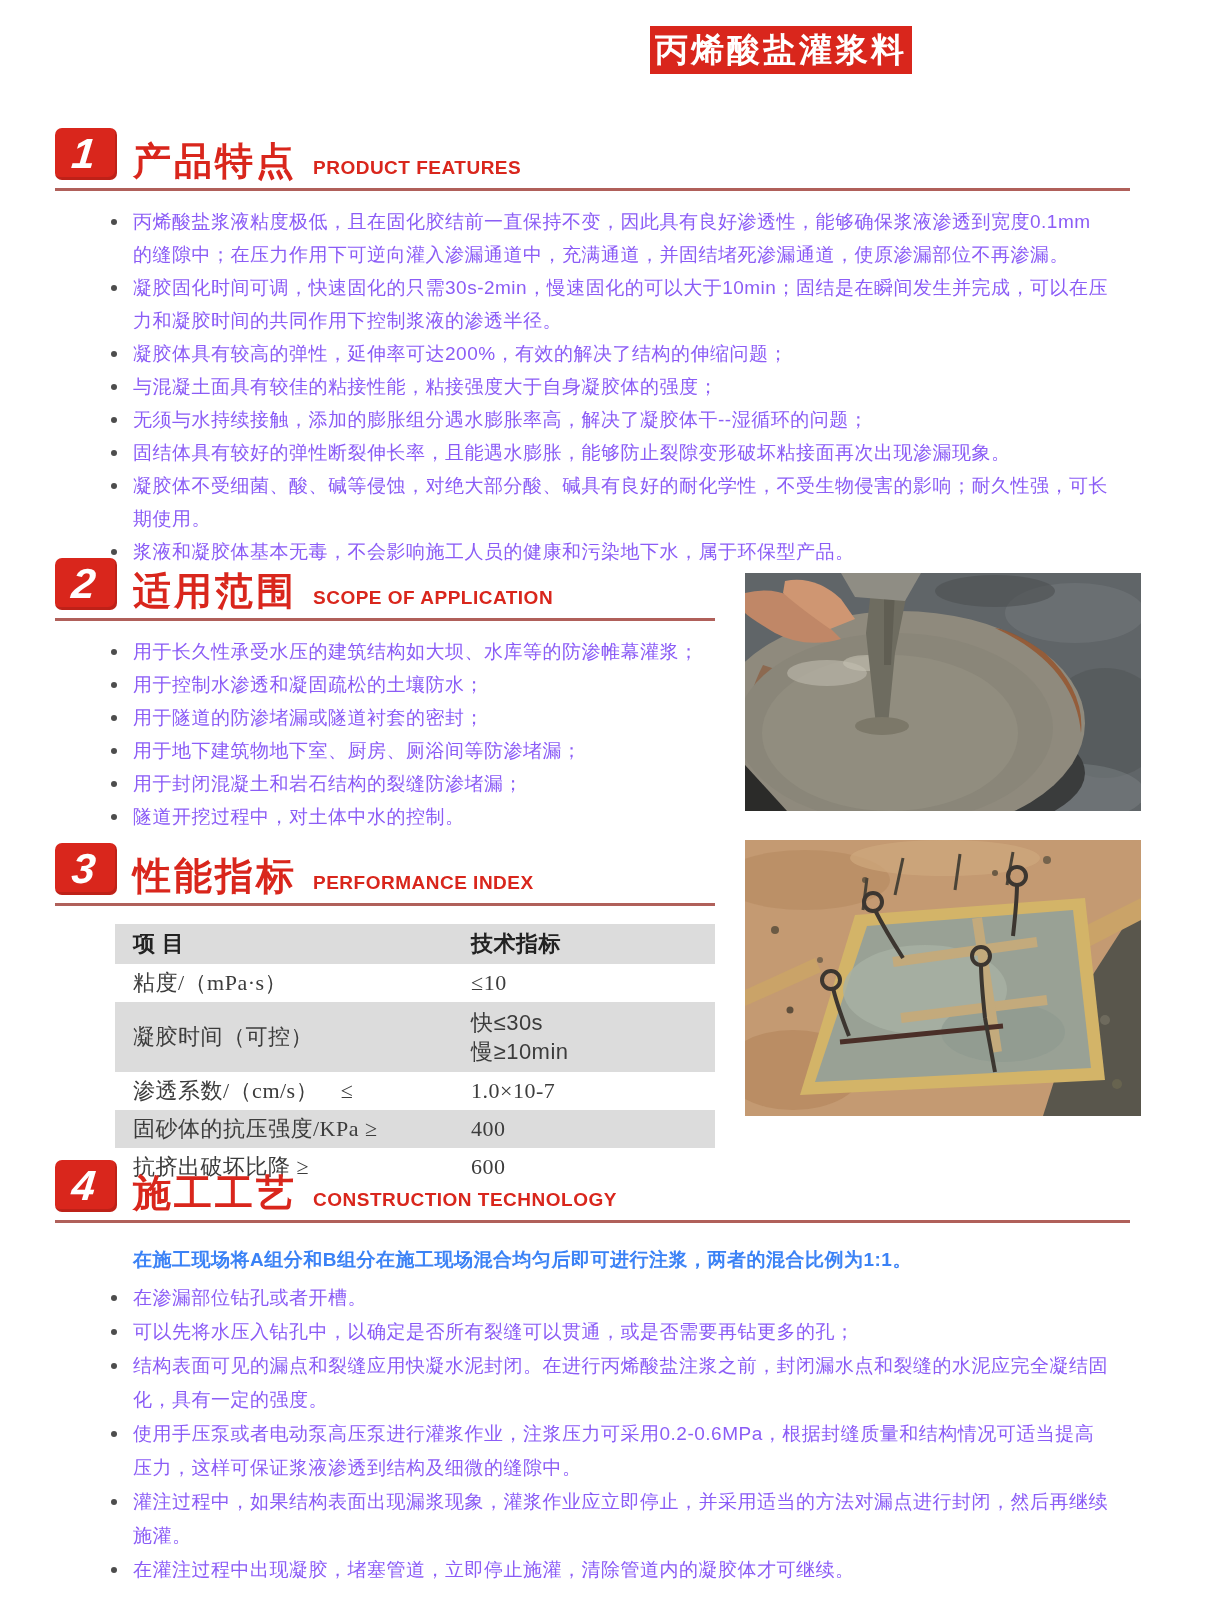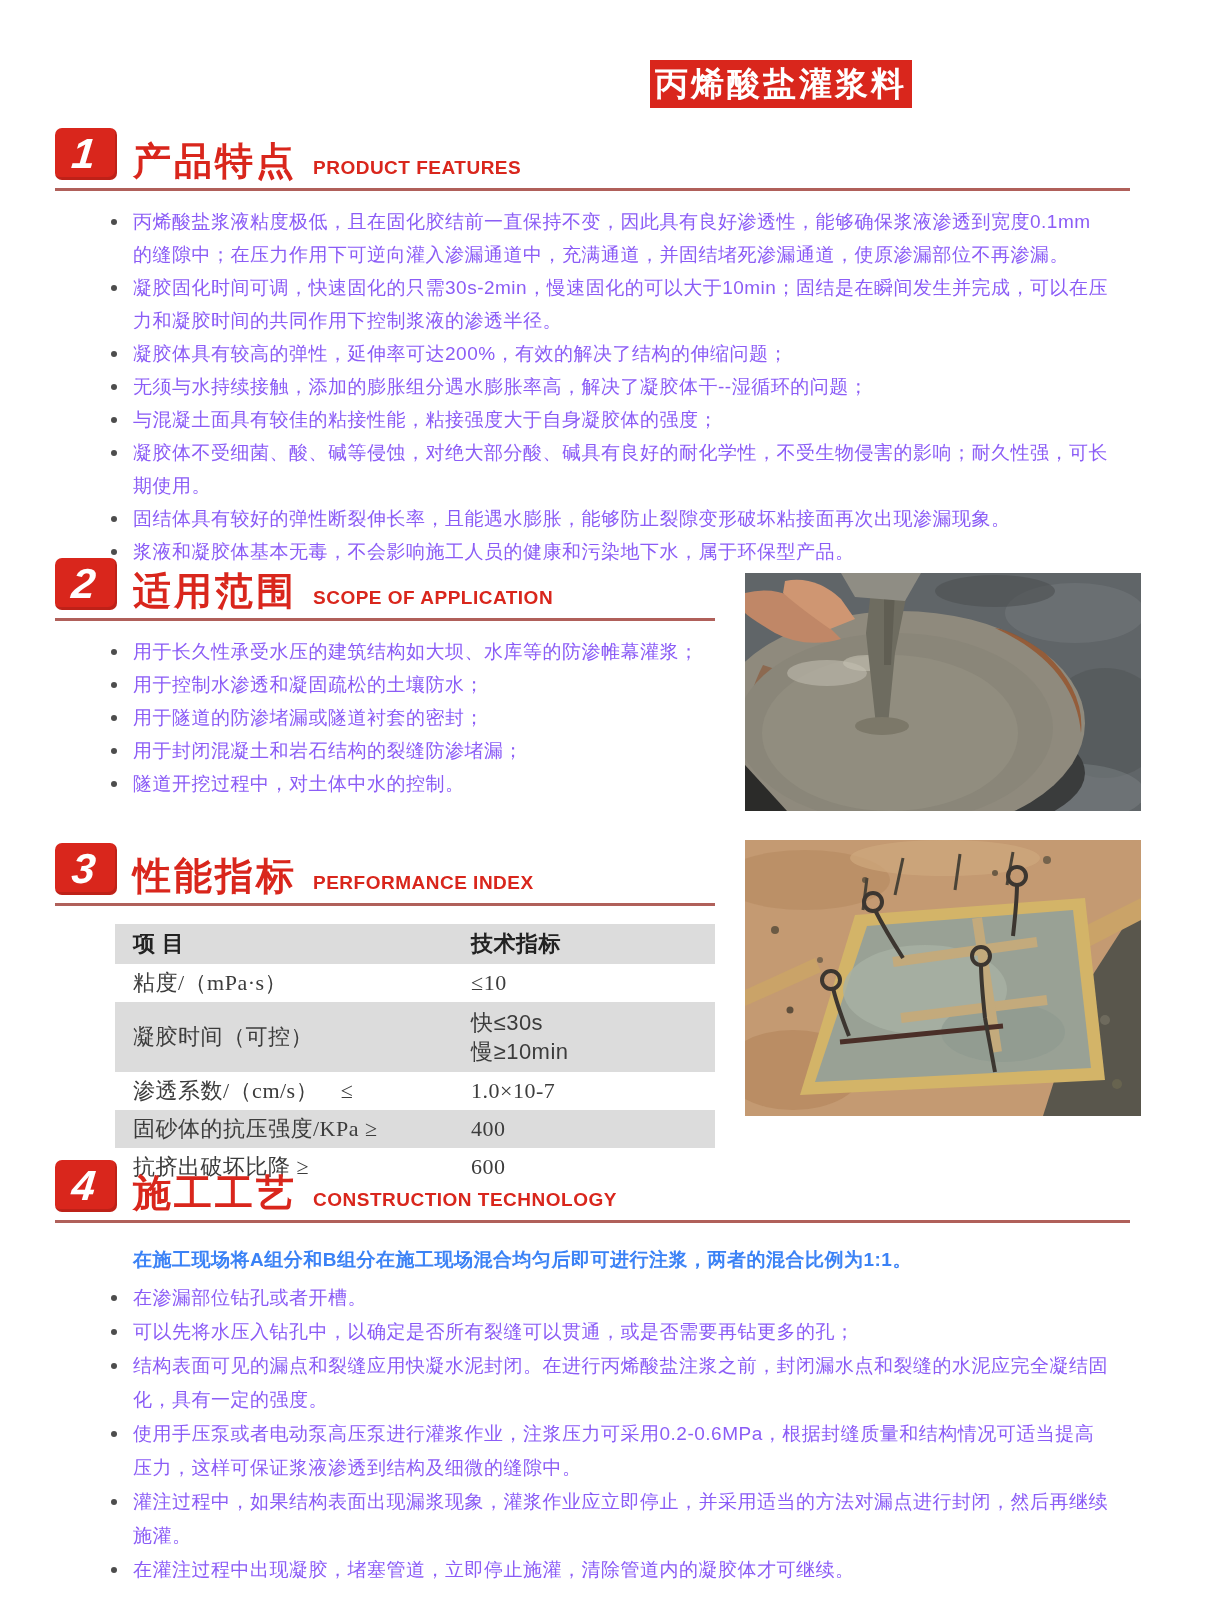--- a/index.html
+++ b/index.html
@@ -3,21 +3,21 @@
 <meta charset="utf-8">
 <style>
   html,body { margin:0; padding:0; background:#ffffff; }
   .page {
     position:relative; width:1232px; height:1600px; background:#ffffff;
     font-family:"Liberation Sans","DejaVu Sans",sans-serif; overflow:hidden;
   }
 
   
   .banner {
-    position:absolute; left:650px; top:60px; width:262px; height:48px;
+    position:absolute; left:650px; top:26px; width:262px; height:48px;
     background:#d9261c; color:#ffffff; font-size:33px; font-weight:bold;
     display:flex; align-items:center; justify-content:center; letter-spacing:3px;
   }
 
   
   .sec { position:absolute; left:55px; }
   .sec-head { display:flex; align-items:flex-end; gap:16px; }
   .num-box {
     width:62px; height:52px; background:#d9261c; border-radius:7px;
     color:#ffffff; font-size:42px; font-weight:bold; font-style:italic;
@@ -88,41 +88,42 @@
         <span>1</span>
       </div>
       <div class="sec-title">产品特点</div>
       <div class="sec-sub">PRODUCT FEATURES</div>
     </div>
     <div class="rule"></div>
     <ul class="bullets">
       <li>丙烯酸盐浆液粘度极低，且在固化胶结前一直保持不变，因此具有良好渗透性，能够确保浆液渗透到宽度0.1mm的缝隙中；在压力作用下可逆向灌入渗漏通道中，充满通道，并固结堵死渗漏通道，使原渗漏部位不再渗漏。</li>
       <li>凝胶固化时间可调，快速固化的只需30s-2min，慢速固化的可以大于10min；固结是在瞬间发生并完成，可以在压力和凝胶时间的共同作用下控制浆液的渗透半径。</li>
       <li>凝胶体具有较高的弹性，延伸率可达200%，有效的解决了结构的伸缩问题；</li>
+      <li>与混凝土面具有较佳的粘接性能，粘接强度大于自身凝胶体的强度；</li>
       <li>无须与水持续接触，添加的膨胀组分遇水膨胀率高，解决了凝胶体干--湿循环的问题；</li>
-      <li>与混凝土面具有较佳的粘接性能，粘接强度大于自身凝胶体的强度；</li>
+      <li>固结体具有较好的弹性断裂伸长率，且能遇水膨胀，能够防止裂隙变形破坏粘接面再次出现渗漏现象。</li>
       <li>凝胶体不受细菌、酸、碱等侵蚀，对绝大部分酸、碱具有良好的耐化学性，不受生物侵害的影响；耐久性强，可长期使用。</li>
-      <li>固结体具有较好的弹性断裂伸长率，且能遇水膨胀，能够防止裂隙变形破坏粘接面再次出现渗漏现象。</li>
       <li>浆液和凝胶体基本无毒，不会影响施工人员的健康和污染地下水，属于环保型产品。</li>
     </ul>
   </div>
 
   <div class="sec sec-2">
     <div class="sec-head">
       <div class="num-box">
         <span>2</span>
       </div>
       <div class="sec-title">适用范围</div>
       <div class="sec-sub">SCOPE OF APPLICATION</div>
     </div>
     <div class="rule"></div>
     <ul class="bullets">
       <li>用于长久性承受水压的建筑结构如大坝、水库等的防渗帷幕灌浆；</li>
       <li>用于控制水渗透和凝固疏松的土壤防水；</li>
       <li>用于隧道的防渗堵漏或隧道衬套的密封；</li>
+      <li>用于地下建筑物地下室、厨房、厕浴间等防渗堵漏；</li>
       <li>用于封闭混凝土和岩石结构的裂缝防渗堵漏；</li>
       <li>隧道开挖过程中，对土体中水的控制。</li>
     </ul>
   </div>
 
   <div class="photo photo-1">
     <svg viewBox="0 0 396 238">
       <rect width="396" height="238" fill="#606568"></rect>
       <ellipse cx="330" cy="40" rx="70" ry="30" fill="#72777a" opacity="0.6"></ellipse>
       <ellipse cx="360" cy="150" rx="60" ry="55" fill="#54585a" opacity="0.7"></ellipse>

